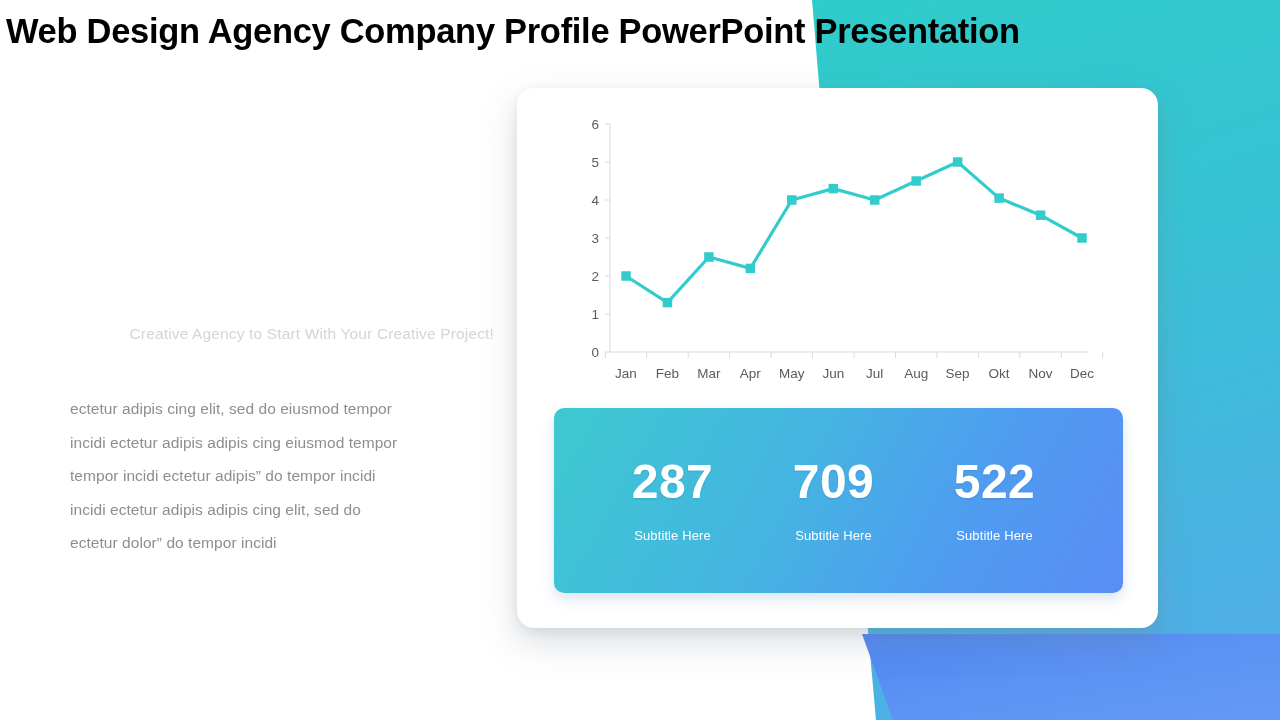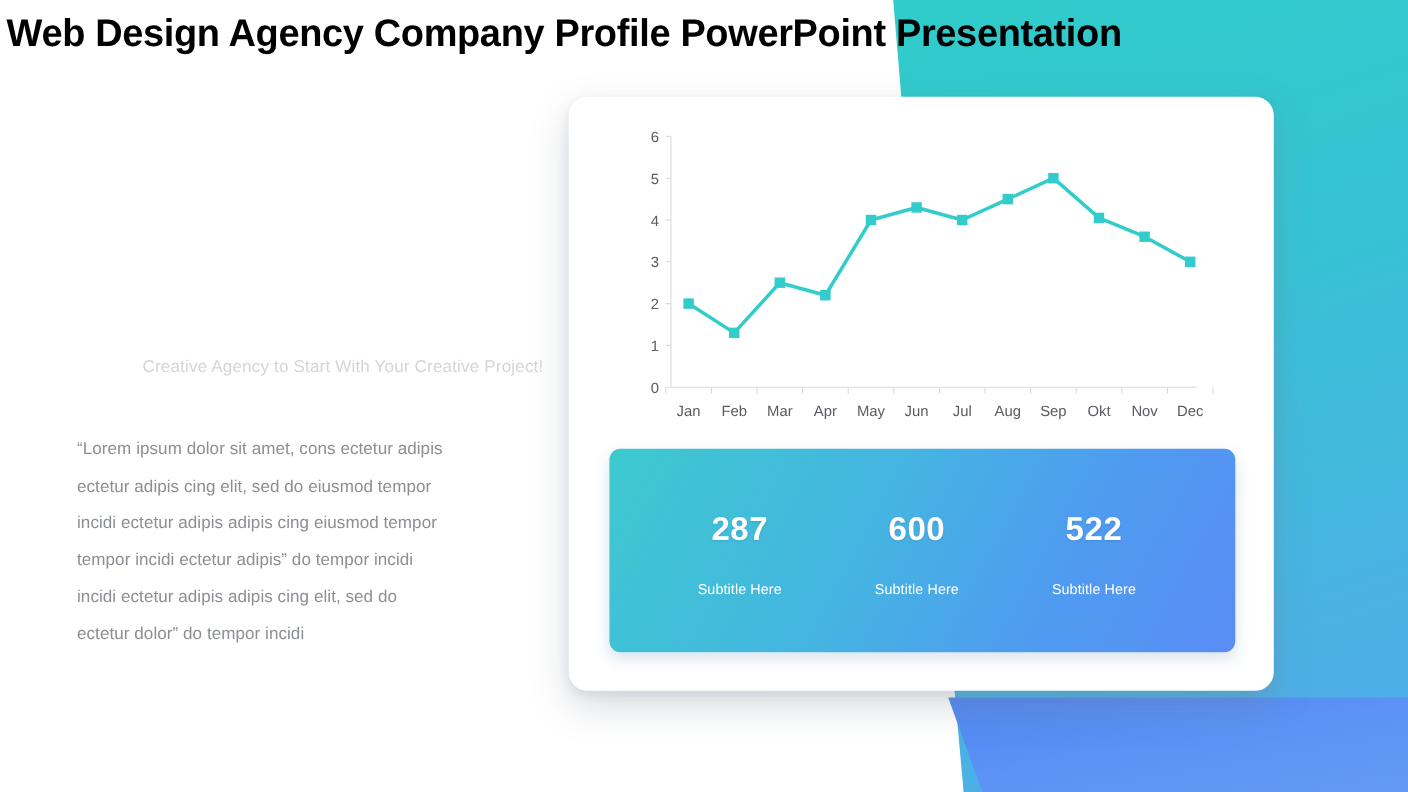--- a/index.html
+++ b/index.html
@@ -116,21 +116,21 @@
     justify-content: flex-start;
     padding-left: 38px;
     box-sizing: border-box;
   }
   .kpi-item {
     width: 161px;
     text-align: center;
     color: #ffffff;
   }
   .kpi-value {
-    font-size: 30px;
+    font-size: 48px;
     font-weight: bold;
     line-height: 50px;
     letter-spacing: 0.5px;
     text-shadow: 0 1px 2px rgba(30,70,120,0.18);
   }
   .kpi-label {
     font-size: 13px;
     line-height: 18px;
     margin-top: 20px;
     letter-spacing: 0.1px;
@@ -158,21 +158,20 @@
     <polygon points="812,0 1280,0 1280,720 876,720 820,96" fill="url(#tealBandGrad)"></polygon>
 
     <polygon points="862,634 1280,634 1280,720 893,720" fill="url(#blueWedgeGrad)"></polygon>
   </svg>
 
   <div id="title">Web Design Agency Company Profile PowerPoint Presentation</div>
 
   <div id="tagline">Creative Agency to Start With Your Creative Project!</div>
 
   <div id="body-copy">
-    <span class="ln">“Lorem ipsum dolor sit amet, cons ectetur adipis</span>
     <span class="ln">ectetur adipis cing elit, sed do eiusmod tempor</span>
     <span class="ln">incidi ectetur adipis adipis cing eiusmod tempor</span>
     <span class="ln">tempor incidi ectetur adipis” do tempor incidi</span>
     <span class="ln">incidi ectetur adipis adipis cing elit, sed do</span>
     <span class="ln">ectetur dolor” do tempor incidi</span>
   </div>
 
   <div id="card">
 
     <div id="chart-area">
@@ -243,21 +242,21 @@
           </g>
       </svg>
     </div>
 
     <div id="kpi-panel">
       <div class="kpi-item">
         <div class="kpi-value">287</div>
         <div class="kpi-label">Subtitle Here</div>
       </div>
       <div class="kpi-item">
-        <div class="kpi-value">600</div>
+        <div class="kpi-value">709</div>
         <div class="kpi-label">Subtitle Here</div>
       </div>
       <div class="kpi-item">
         <div class="kpi-value">522</div>
         <div class="kpi-label">Subtitle Here</div>
       </div>
     </div>
 
   </div>
 

